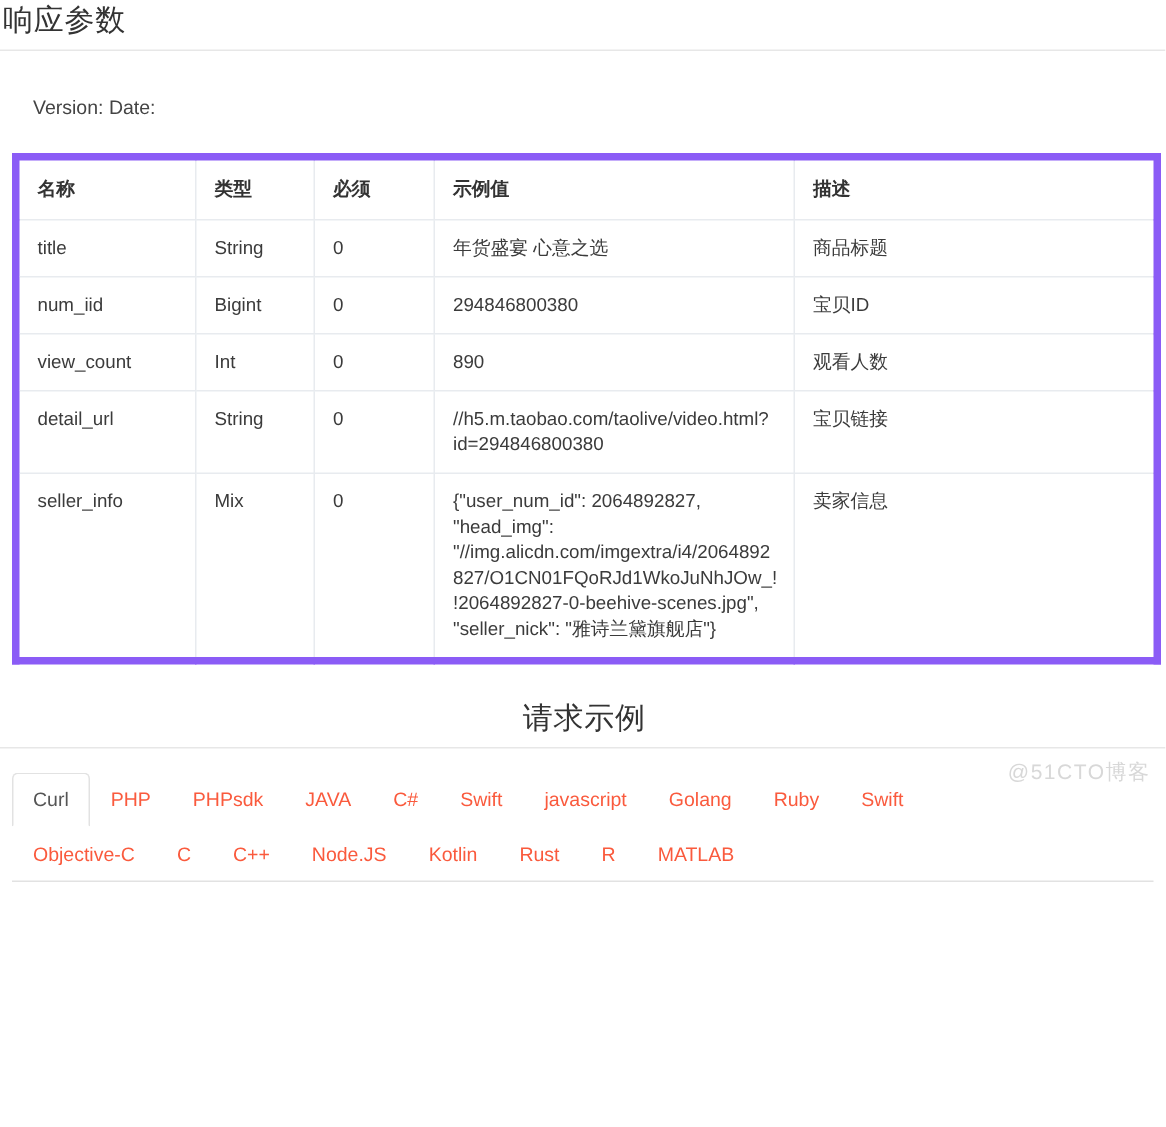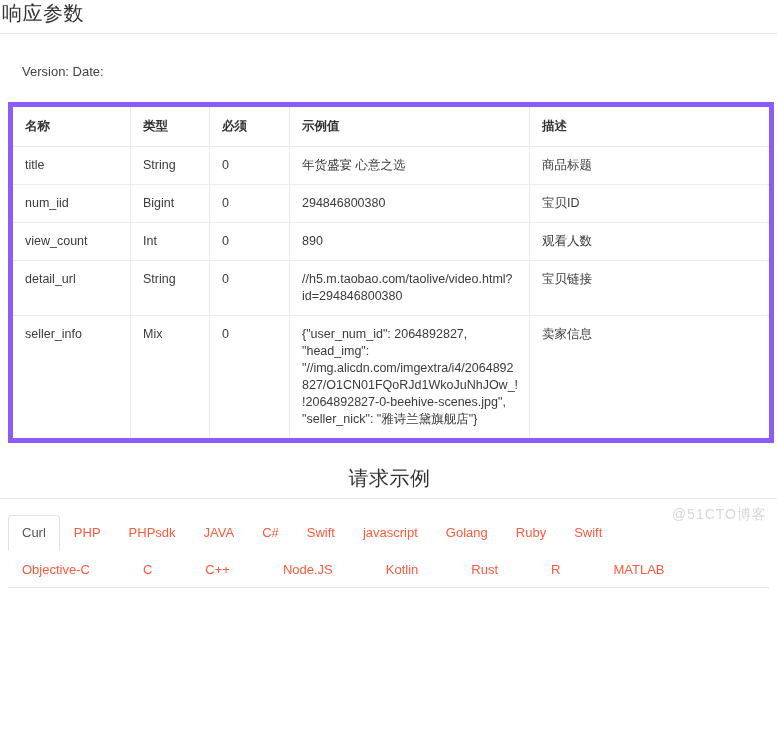--- a/index.html
+++ b/index.html
@@ -91,21 +91,21 @@
   .tab.active {
     color: #555555;
     background: #ffffff;
     border: 1px solid #e2e2e2;
     border-bottom-color: #ffffff;
     border-radius: 4px 4px 0 0;
     padding: 8px 13px 8px 13px;
     position: relative;
     z-index: 2;
   }
-  .tab-row-2 { margin-top: 1px; gap: 25px; }
+  .tab-row-2 { margin-top: 1px; }
 
   
   .code-wrap { padding: 10px 29px 0 23px; }
   pre.code {
     margin: 0;
     background: #000000;
     color: #2ecc40;
     border-radius: 7px;
     padding: 14px 14px 14px 16px;
     font-family: "DejaVu Sans Mono", "Liberation Mono", monospace;

